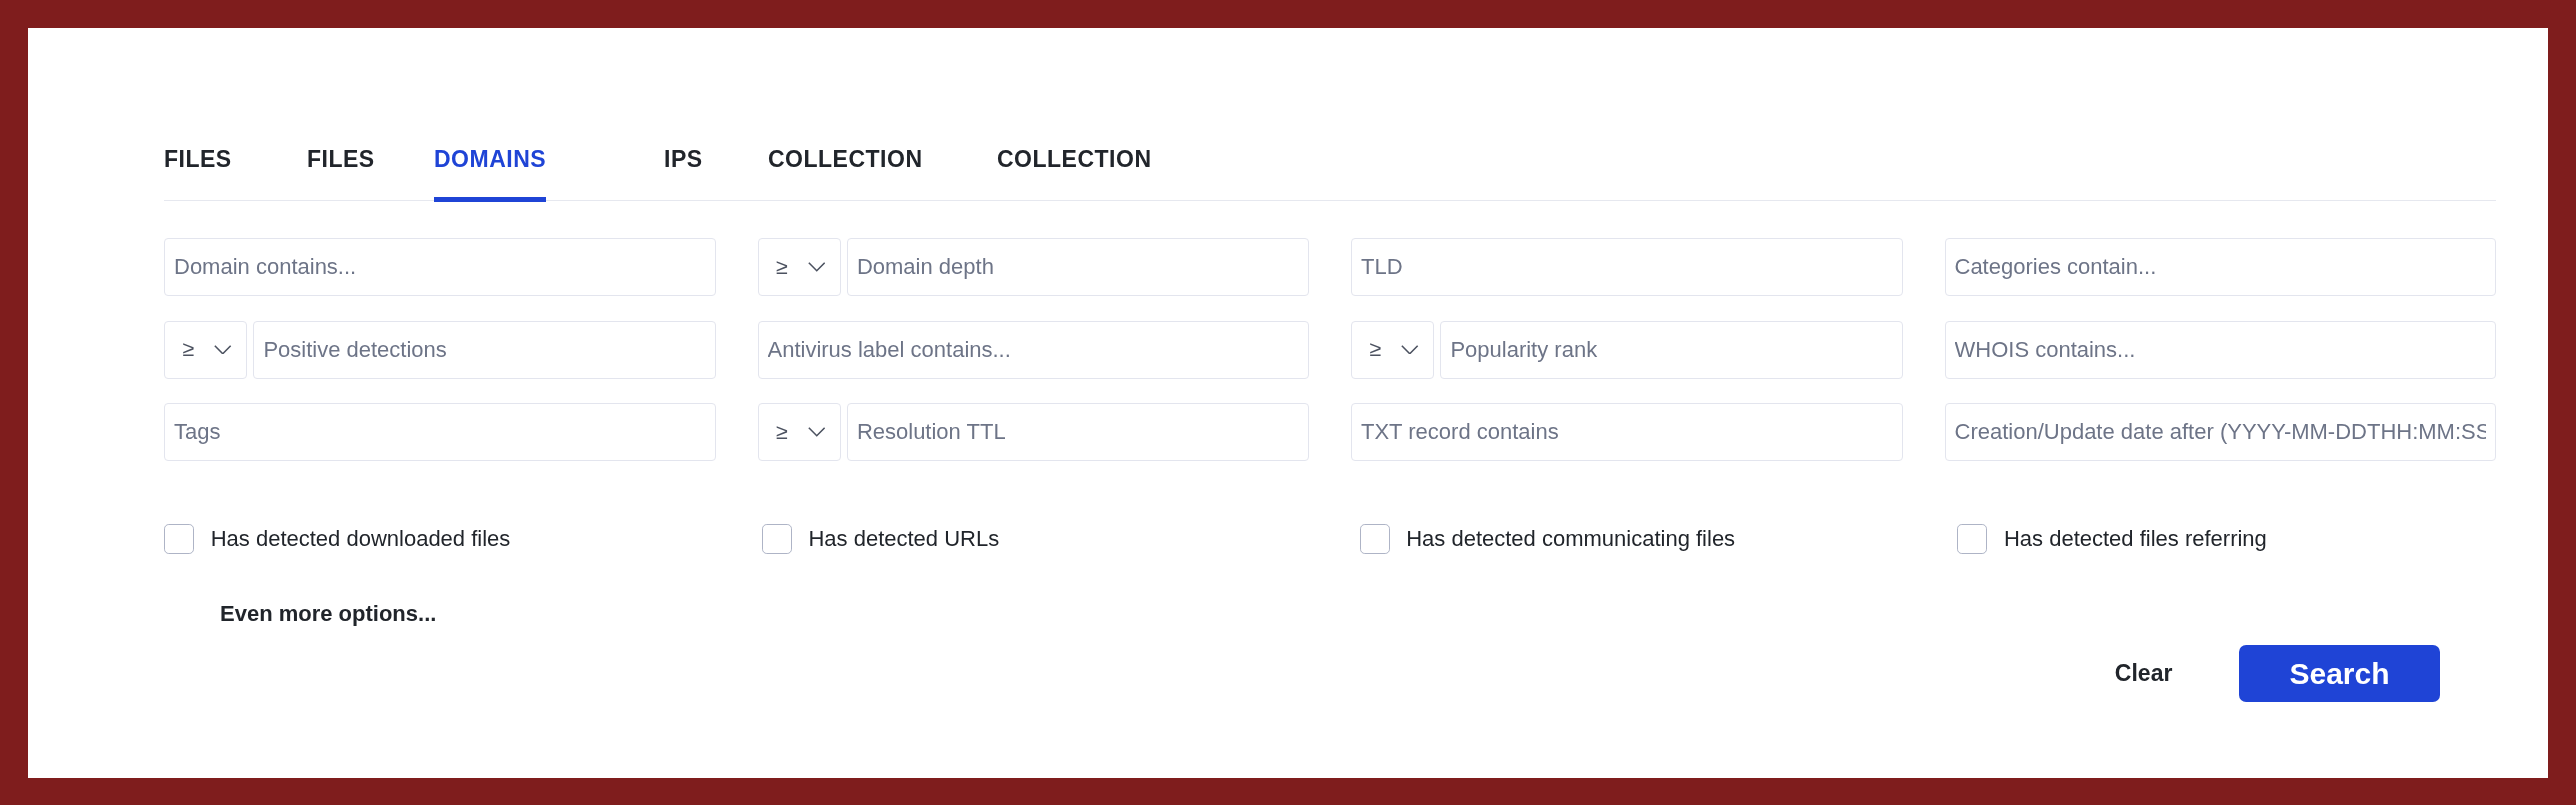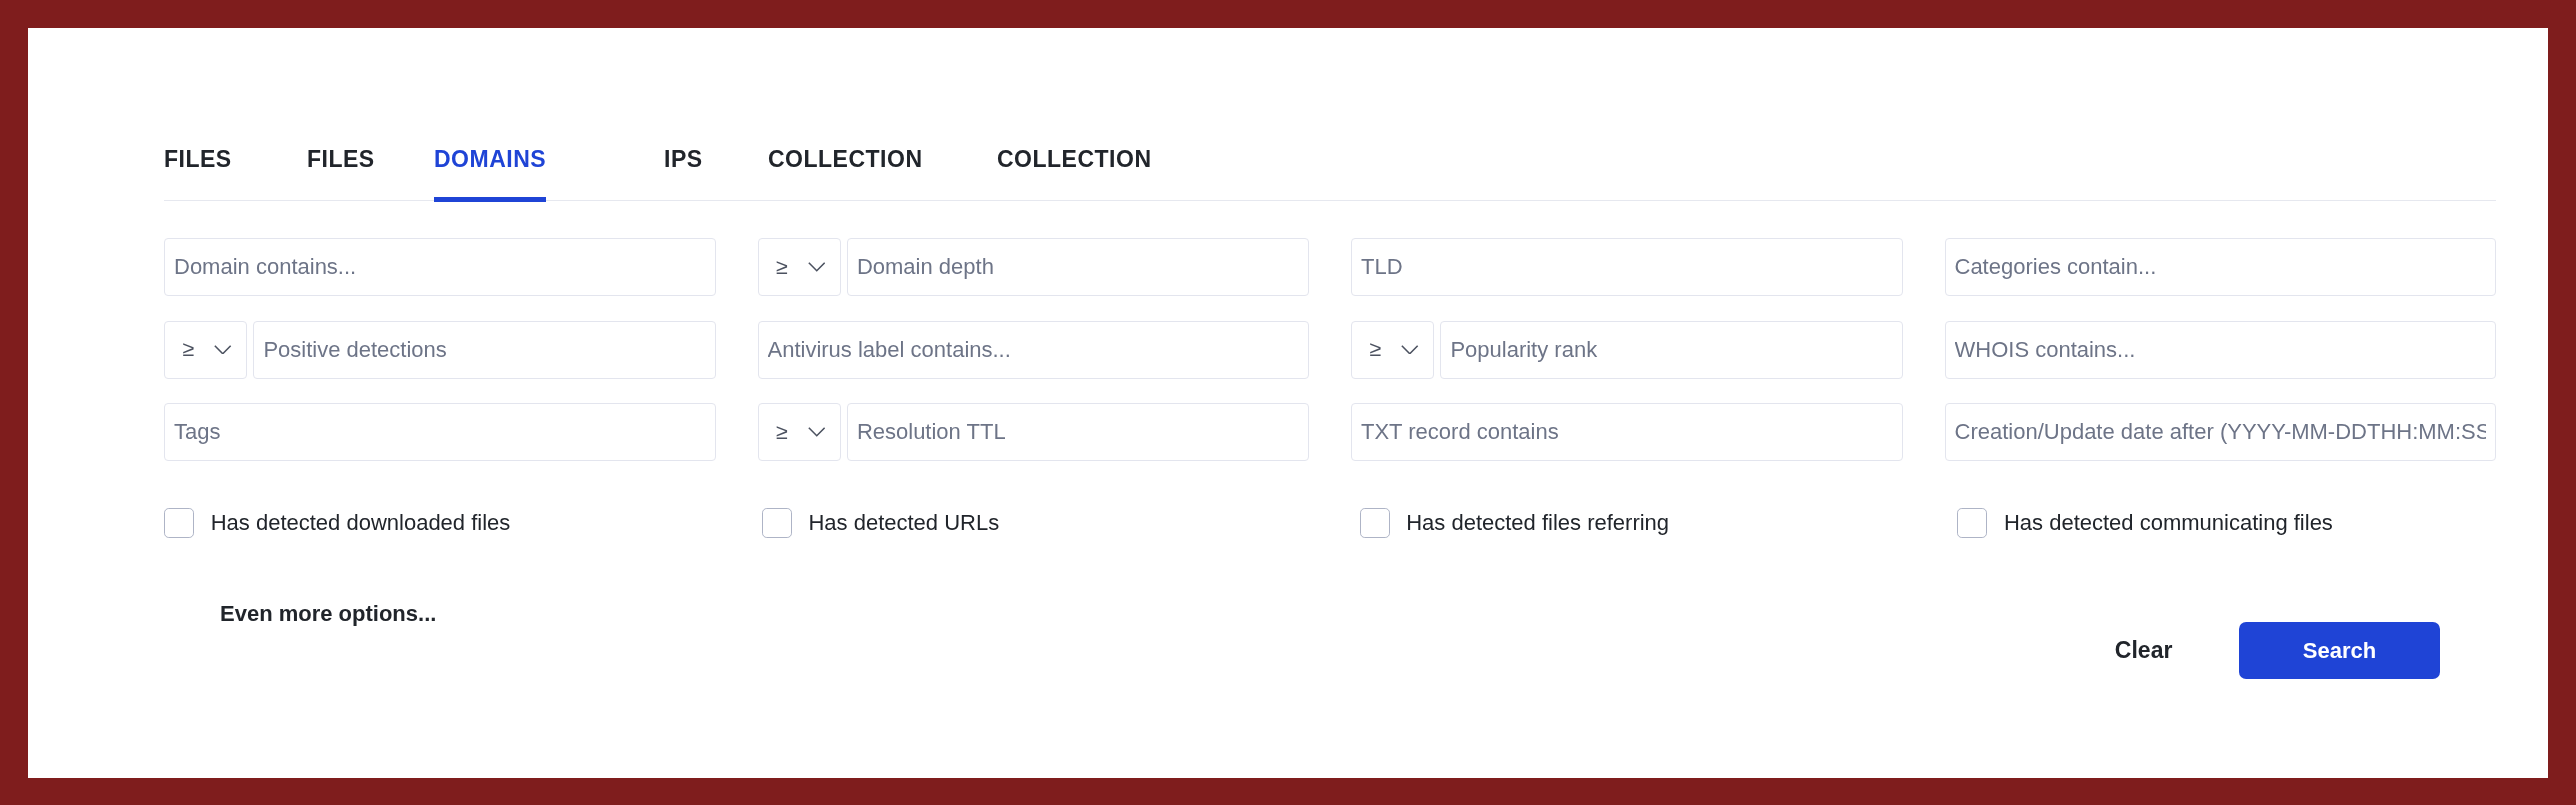--- a/index.html
+++ b/index.html
@@ -102,21 +102,21 @@
     outline: none;
     overflow: hidden;
   }
   .txt::placeholder {
     color: #6d7487;
     opacity: 1;
   }
   
   .checks {
     position: absolute;
-    left: 136px; top: 480px;
+    left: 136px; top: 496px;
     width: 2332px;
     display: flex;
     gap: 59px;
     text-align: center;
   }
   .check-cell {
     flex: 1 1 0;
     display: flex;
     align-items: center;
     cursor: pointer;
@@ -140,21 +140,21 @@
     left: 192px; top: 573px;
     font-size: 22px;
     font-weight: 700;
     color: #21252b;
     cursor: pointer;
     text-align: right;
   }
   
   .actions {
     position: absolute;
-    right: 108px; top: 594px;
+    right: 108px; top: 617px;
     display: flex;
     align-items: center;
     justify-content: center;
   }
   .clear-btn {
     background: none;
     border: none;
     font-family: "Liberation Sans", sans-serif;
     font-size: 23px;
     font-weight: 700;
@@ -162,21 +162,21 @@
     cursor: pointer;
     padding: 14.3px 20.6px;
     margin-right: 46px;
   }
   .search-btn {
     background: #1f44d6;
     border: none;
     border-radius: 7.1px;
     color: #ffffff;
     font-family: "Liberation Sans", sans-serif;
-    font-size: 22px;
+    font-size: 30px;
     font-weight: 700;
     width: 201px;
     height: 57px;
     cursor: pointer;
   }
 </style>
 </head>
 <body>
 
 <div id="page">
@@ -287,25 +287,25 @@
       <label class="check-cell">
         <span class="cbox"></span>
         <span class="check-label">Has detected downloaded files</span>
       </label>
       <label class="check-cell">
         <span class="cbox"></span>
         <span class="check-label">Has detected URLs</span>
       </label>
       <label class="check-cell">
         <span class="cbox"></span>
-        <span class="check-label">Has detected files referring</span>
+        <span class="check-label">Has detected communicating files</span>
       </label>
       <label class="check-cell">
         <span class="cbox"></span>
-        <span class="check-label">Has detected communicating files</span>
+        <span class="check-label">Has detected files referring</span>
       </label>
     </div>
 
     <div class="more">Even more options...</div>
 
     <div class="actions">
       <button class="clear-btn">Clear</button>
       <button class="search-btn">Search</button>
     </div>
 

